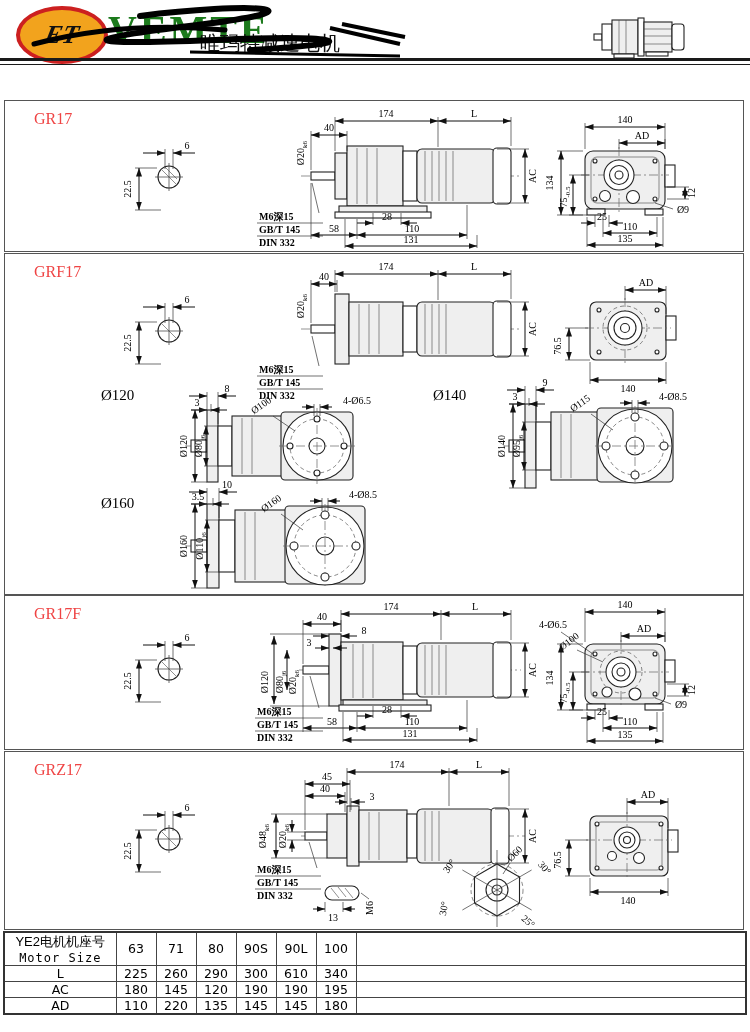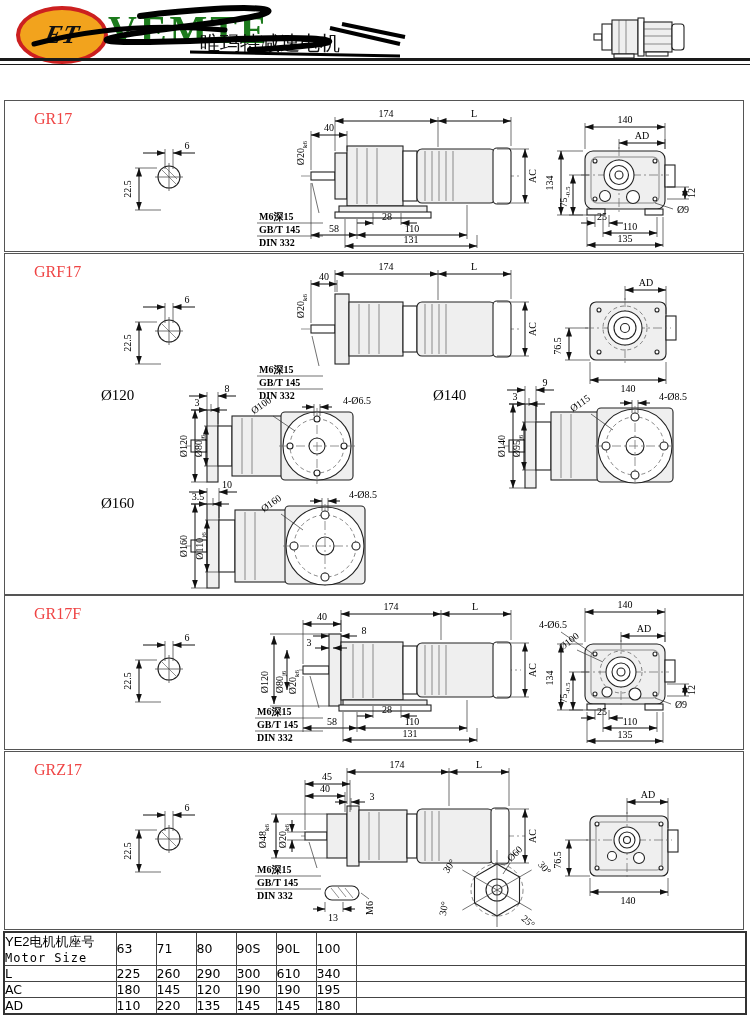--- a/index.html
+++ b/index.html
@@ -27,21 +27,21 @@
   .of{stroke:#222;stroke-width:1.1;fill:#efefef;}
   .hl{stroke:#444;stroke-width:.6;fill:none;}
   .bc{stroke:#555;stroke-width:.7;fill:none;stroke-dasharray:4 3;}
   text.d{font:10px "Liberation Serif",serif;fill:#000;text-anchor:middle;}
   text.db{font:bold 10px "Liberation Serif",serif;fill:#000;text-anchor:start;}
   text.t15{font:15px "Liberation Serif",serif;fill:#000;text-anchor:start;}
   tspan.ss{font-size:7px;}
   
   #dimtable{position:absolute;left:3px;top:931px;width:744px;border-collapse:collapse;
             table-layout:fixed;border:2px solid #333;font-family:"DejaVu Sans",sans-serif;}
-  #dimtable td{border:1px solid #444;text-align:left;vertical-align:middle;padding:0;
+  #dimtable td{border:1px solid #444;text-align:center;vertical-align:middle;padding:0;
                height:15px;font-size:12.5px;line-height:1.05;}
   #dimtable tr.hd td{height:27px;}
   .hcn{font:13px "Liberation Sans",sans-serif;}
   .hen{font:12px "DejaVu Sans Mono",monospace;letter-spacing:1px;}
 </style>
 </head>
 <body>
 
 <div id="page">
 

